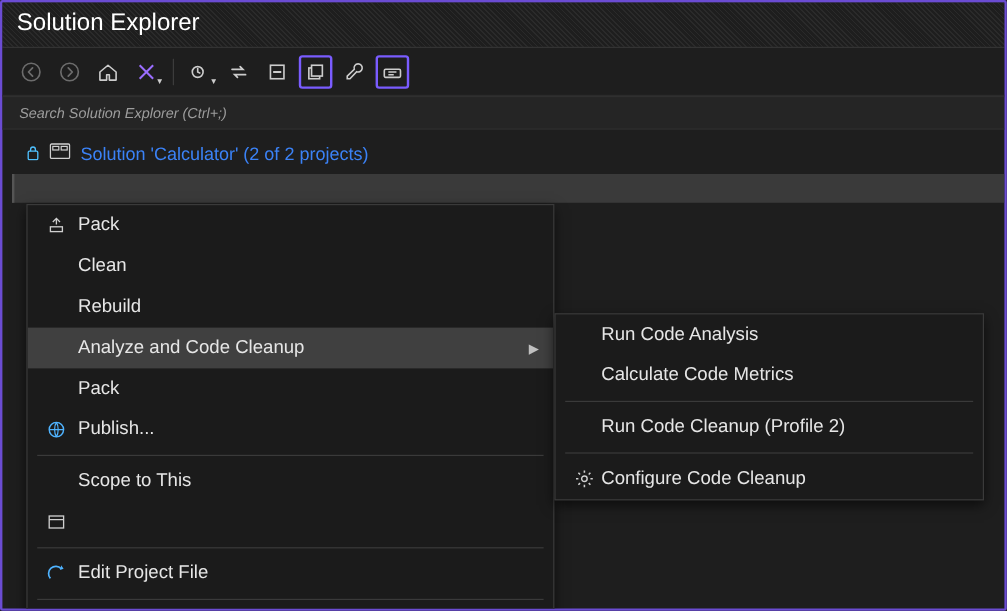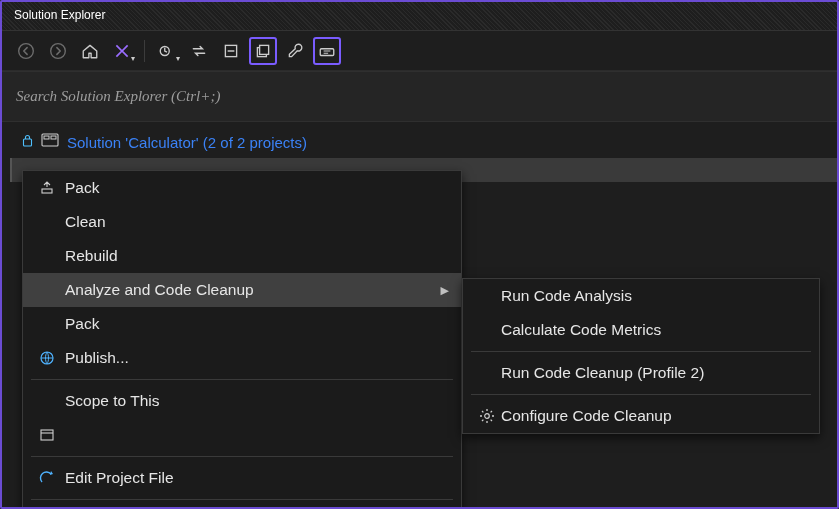--- a/index.html
+++ b/index.html
@@ -11,21 +11,21 @@
     height: 509px;
     overflow: hidden;
     border: 2px solid #6b4cd3;
     border-radius: 2px;
     position: relative;
   }
   .panel-header {
     background-image: repeating-linear-gradient(45deg, #2a2a2a 0 1px, #1e1e1e 1px 3px);
     border-bottom: 1px solid #333;
     padding: 6px 12px 8px 12px;
-    font-size: 12px;
+    font-size: 20px;
     color: #fff;
   }
   .toolbar {
     display: flex;
     align-items: center;
     gap: 4px;
     padding: 6px 10px;
     background: #1e1e1e;
     border-bottom: 1px solid #2b2b2b;
     height: 40px;
@@ -48,25 +48,24 @@
     margin: 0 4px;
   }
   .tb-selected {
     border: 2px solid #7a5cff;
   }
   .tb-disabled { opacity: 0.45; }
   .search-bar {
     background: #252525;
     border-top: 1px solid #2f2f2f;
     border-bottom: 1px solid #2f2f2f;
-    padding: 16px 14px;
-    font-size: 15px;
+    padding: 6px 14px;
+    font-size: 12px;
     color: #9d9d9d;
     font-style: italic;
-    font-family: Liberation Serif, serif;
   }
   .tree {
     padding: 8px 0 0 0;
     font-size: 15px;
   }
   .tree-row {
     display: flex;
     align-items: center;
     gap: 8px;
     padding: 3px 10px 3px 20px;
@@ -83,21 +82,21 @@
   
   .ctx {
     position: absolute;
     background: #1b1b1b;
     border: 1px solid #3a3a3a;
     box-shadow: 0 4px 10px rgba(0,0,0,0.6);
     font-size: 15.5px;
     color: #e6e6e6;
   }
   .ctx.main { left: 20px; top: 168px; width: 440px; }
-  .ctx.sub { left: 460px; top: 276px; width: 358px; }
+  .ctx.sub { left: 460px; top: 259px; width: 358px; }
   .ctx-row {
     display: flex;
     align-items: center;
     height: 34px;
     padding: 0 12px 0 10px;
   }
   .ctx-row.hover { background: #404040; }
   .ctx-icon {
     width: 28px;
     display: flex;

